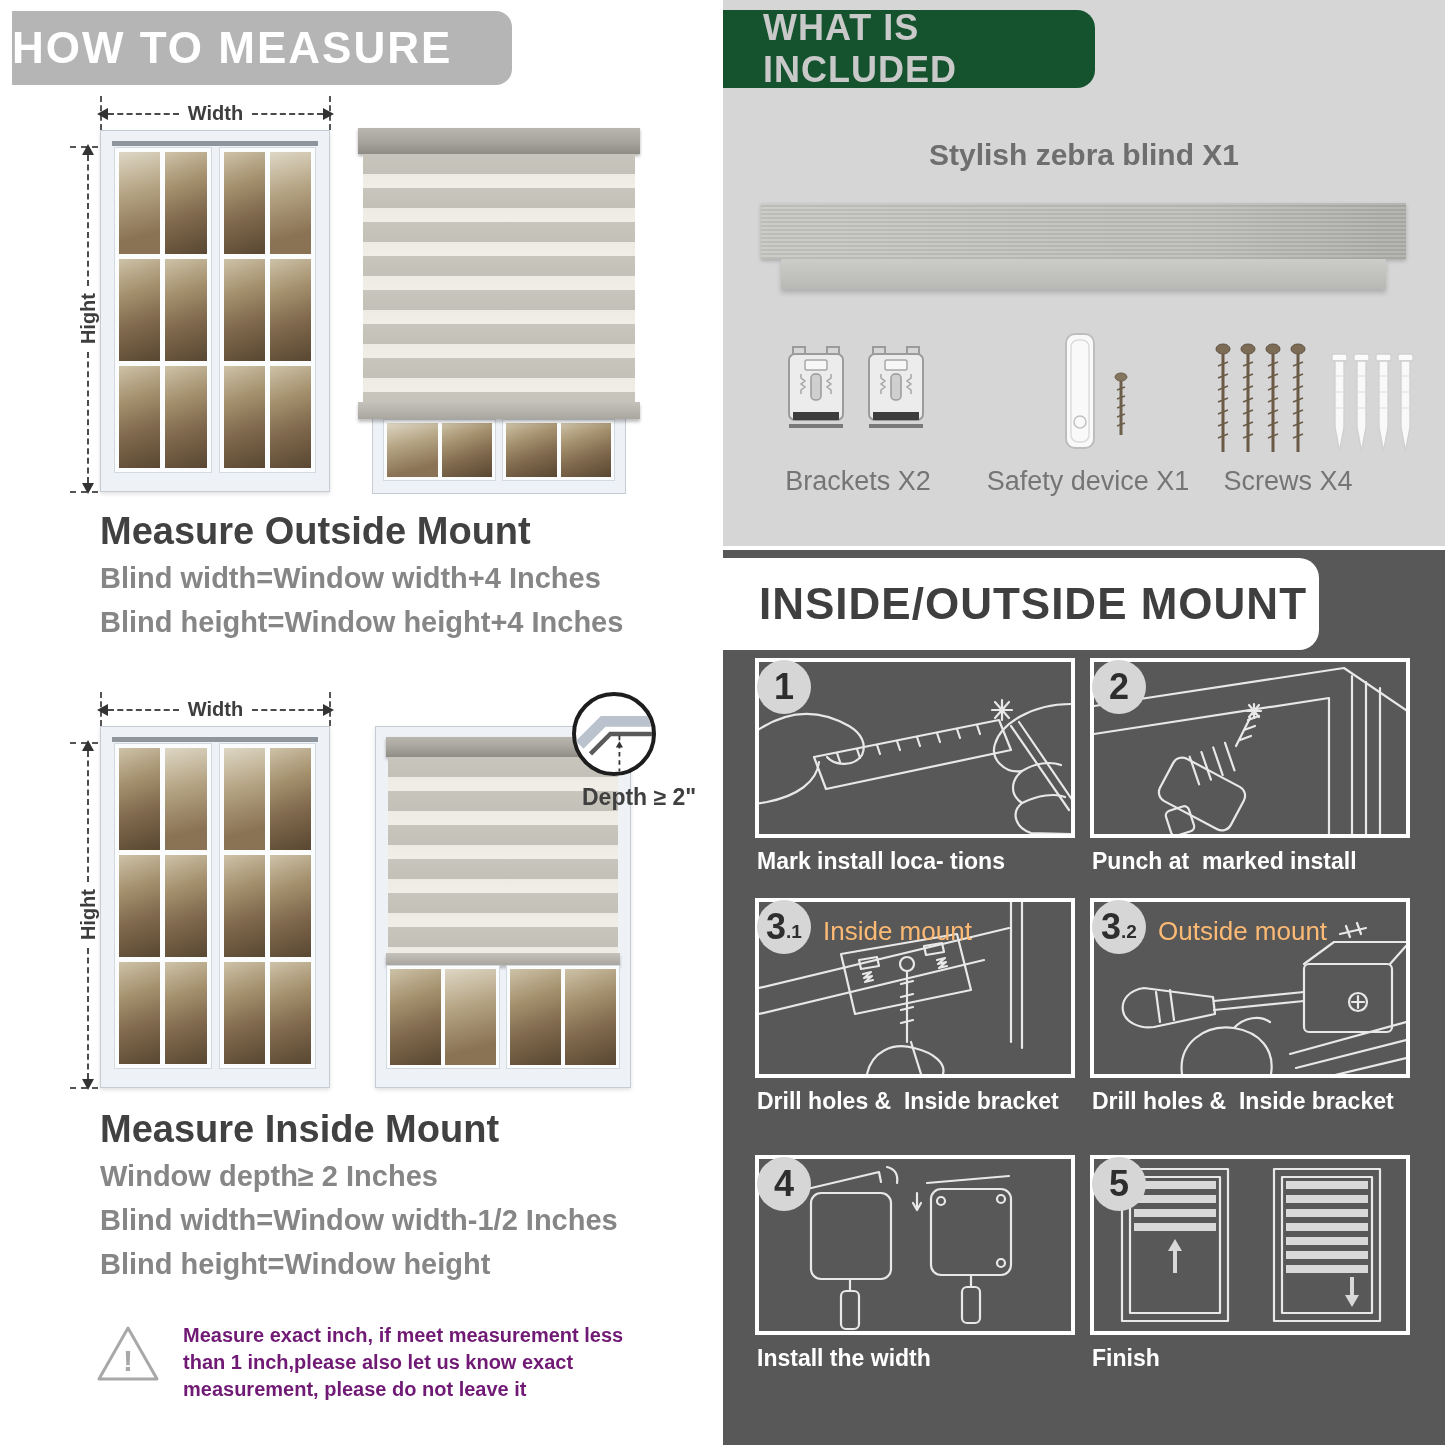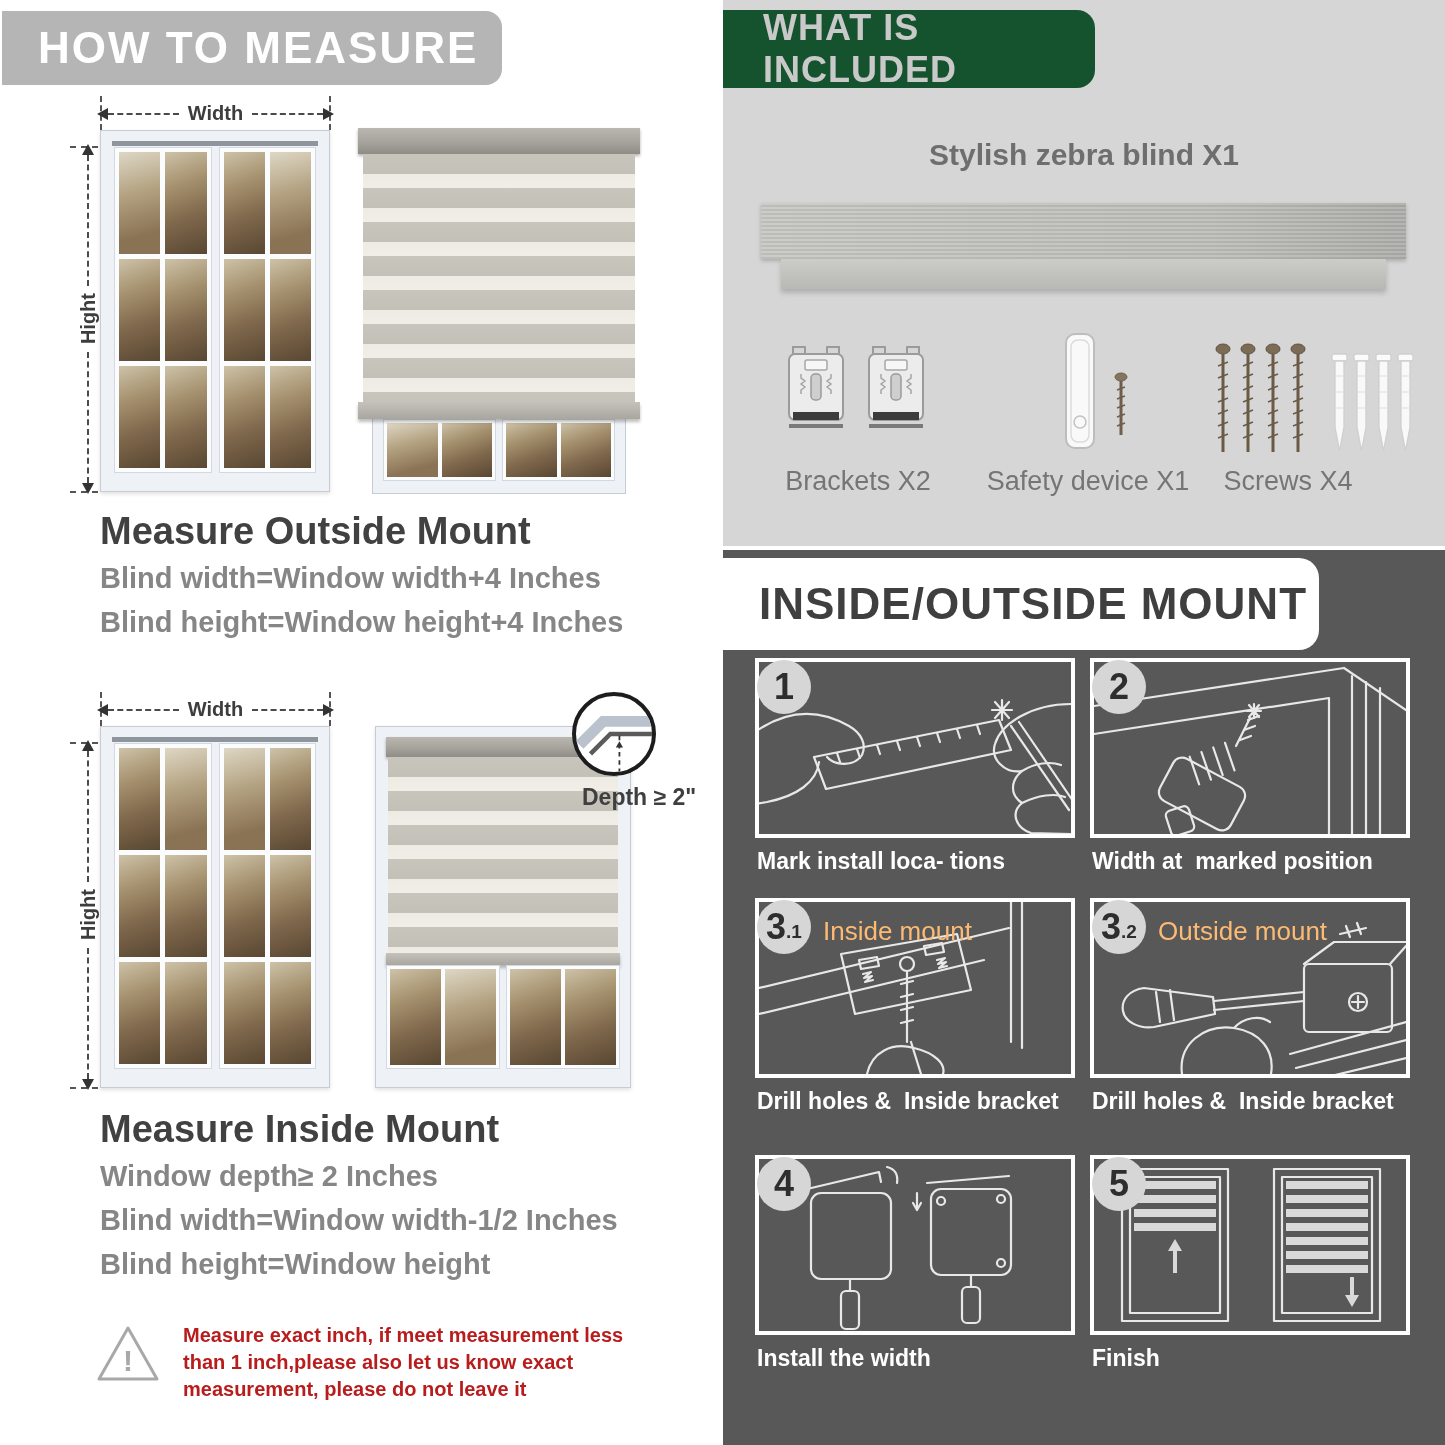--- a/index.html
+++ b/index.html
@@ -1,21 +1,21 @@
 <!DOCTYPE html>
 <html><head>
 <meta charset="utf-8">
 <style>
   html,body{margin:0;padding:0;background:#fff;}
   .page{position:relative;width:1445px;height:1445px;background:#fff;overflow:hidden;
         font-family:"Liberation Sans",sans-serif;}
   
-  .lheader{position:absolute;left:2px;top:11px;width:500px;height:74px;background:#b5b5b5;
+  .lheader{position:absolute;left:12px;top:11px;width:500px;height:74px;background:#b5b5b5;
            border-radius:0 16px 16px 0;display:flex;align-items:center;box-sizing:border-box;
-           padding-left:36px;color:#fff;font-size:44px;font-weight:bold;letter-spacing:2px;}
+           color:#fff;font-size:44px;font-weight:bold;letter-spacing:2px;}
   
   .dim-w{position:absolute;display:flex;align-items:center;color:#3d3d3d;font-size:20px;font-weight:bold;}
   .dim-w .dash{flex:1;height:0;border-top:2px dashed #4a4a4a;}
   .dim-w .lbl{padding:0 9px;white-space:nowrap;}
   .ah{width:0;height:0;border:6px solid transparent;}
   .ah.left{border-right:11px solid #333;border-left:none;}
   .ah.right{border-left:11px solid #333;border-right:none;}
   .ah.up{border-bottom:11px solid #333;border-top:none;}
   .ah.down{border-top:11px solid #333;border-bottom:none;}
   .dim-h{position:absolute;display:flex;flex-direction:column;align-items:center;color:#3d3d3d;}
@@ -54,21 +54,21 @@
   .blind-in .rail{height:12px;}
   .bi-panes{display:flex;gap:6px;height:104px;margin-top:0px;}
   .bi-panes .bsash{flex:1;background:#fbfcfd;border:1px solid #d3d9e0;padding:3px;display:grid;
                    grid-template-columns:repeat(2,1fr);gap:4px;}
   .det-circle{position:absolute;width:84px;height:84px;border-radius:50%;background:#fff;
               border:4px solid #1d1d1d;overflow:hidden;box-sizing:border-box;}
   .depth-lbl{position:absolute;font-size:23px;font-weight:bold;color:#3f3f3f;}
   .m-head{position:absolute;font-size:38px;font-weight:bold;color:#414141;}
   .m-line{position:absolute;font-size:29px;font-weight:bold;color:#868686;}
   .warn-wrap{position:absolute;display:flex;gap:22px;}
-  .warn-text{font-size:20px;font-weight:bold;color:#b91c1c;line-height:27px;width:468px;}
+  .warn-text{font-size:20px;font-weight:bold;color:#701a75;line-height:27px;width:468px;}
   
   .included-panel{position:absolute;left:723px;top:0;width:722px;height:546px;background:#d6d6d6;}
   .inc-pill{position:absolute;left:0;top:10px;width:372px;height:78px;background:#14532d;
             border-radius:0 18px 18px 0;display:flex;align-items:center;box-sizing:border-box;
             padding-left:40px;color:#c9c9c9;font-size:36px;font-weight:bold;letter-spacing:1px;}
   .inc-product{position:absolute;left:0;top:138px;width:100%;text-align:center;
                color:#6e6e6e;font-size:30px;font-weight:bold;}
   .inc-bar{position:absolute;left:38px;top:203px;width:645px;height:56px;
            background:
              repeating-linear-gradient(180deg,rgba(255,255,255,.10) 0 2px,rgba(0,0,0,.05) 2px 4px),
@@ -347,21 +347,21 @@
           <path d="M160,42 l0,14 M153,49 l14,0 M155,43 l10,12 M165,43 l-10,12"></path>
           <rect x="74" y="146" width="24" height="26" rx="5" transform="rotate(-18 86 159)"></rect>
         </g>
       </svg>
       <div class="badge">
         <span class="num">2</span>
           <span class="sub"></span>
       </div>
     </div>
     <div class="caption" style="left:34px;top:298px;">Mark install loca- tions</div>
-    <div class="caption" style="left:369px;top:298px;">Width at  marked position</div>
+    <div class="caption" style="left:369px;top:298px;">Punch at  marked install</div>
 
     <div class="step" style="left:32px;top:348px;">
       <svg class="art" viewBox="0 0 312 172">
         <path d="M0,86 L250,26 M0,112 L225,58"></path>
         <path d="M252,0 L252,140 M263,0 L263,146"></path>
         <path d="M82,52 L198,32 L212,88 L96,112 Z"></path>
         <path d="M100,58 L118,55 L120,64 L102,67 Z M165,44 L183,41 L185,50 L167,53 Z"></path>
         <path d="M104,72 l8,-2 l-7,6 l8,-2 l-7,6 l8,-2 M178,58 l8,-2 l-7,6 l8,-2 l-7,6 l8,-2"></path>
         <circle cx="148" cy="62" r="7"></circle>
         <path d="M148,69 L148,140"></path>

